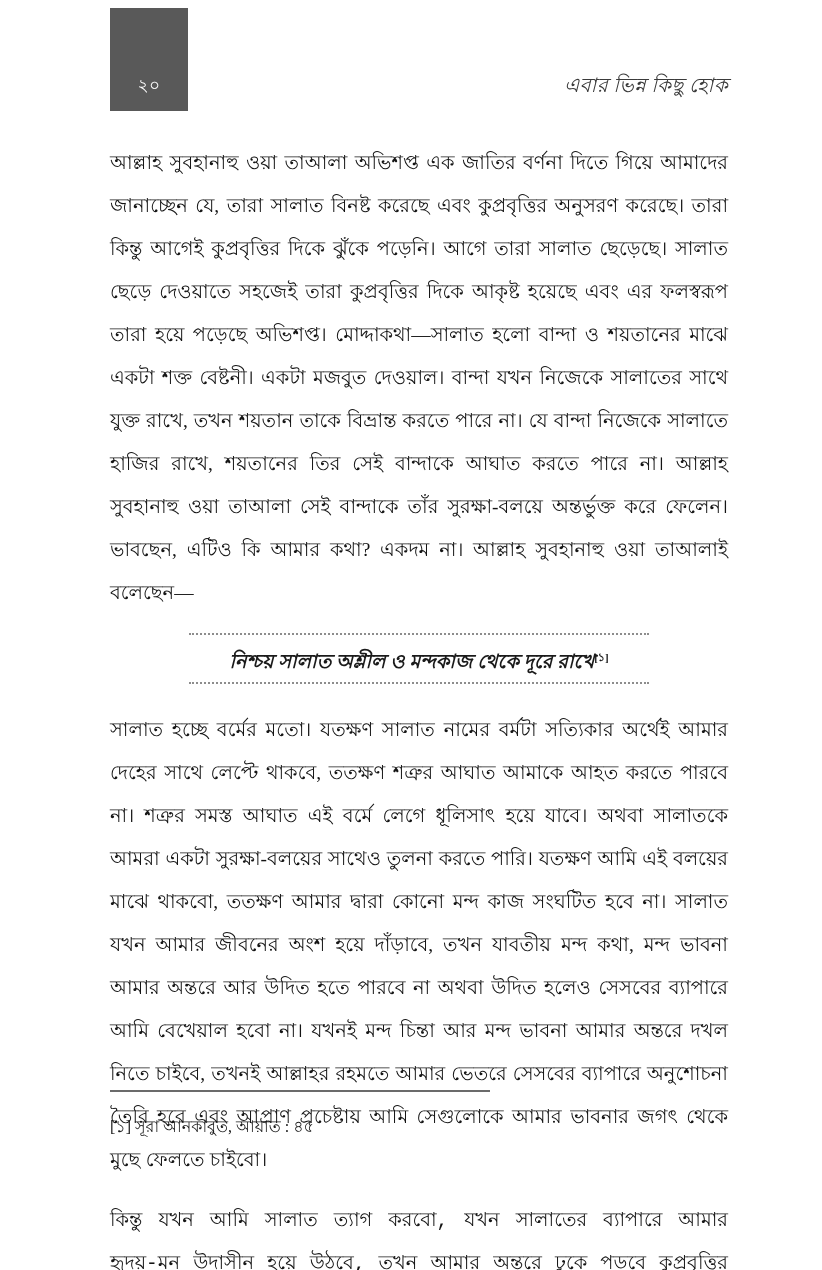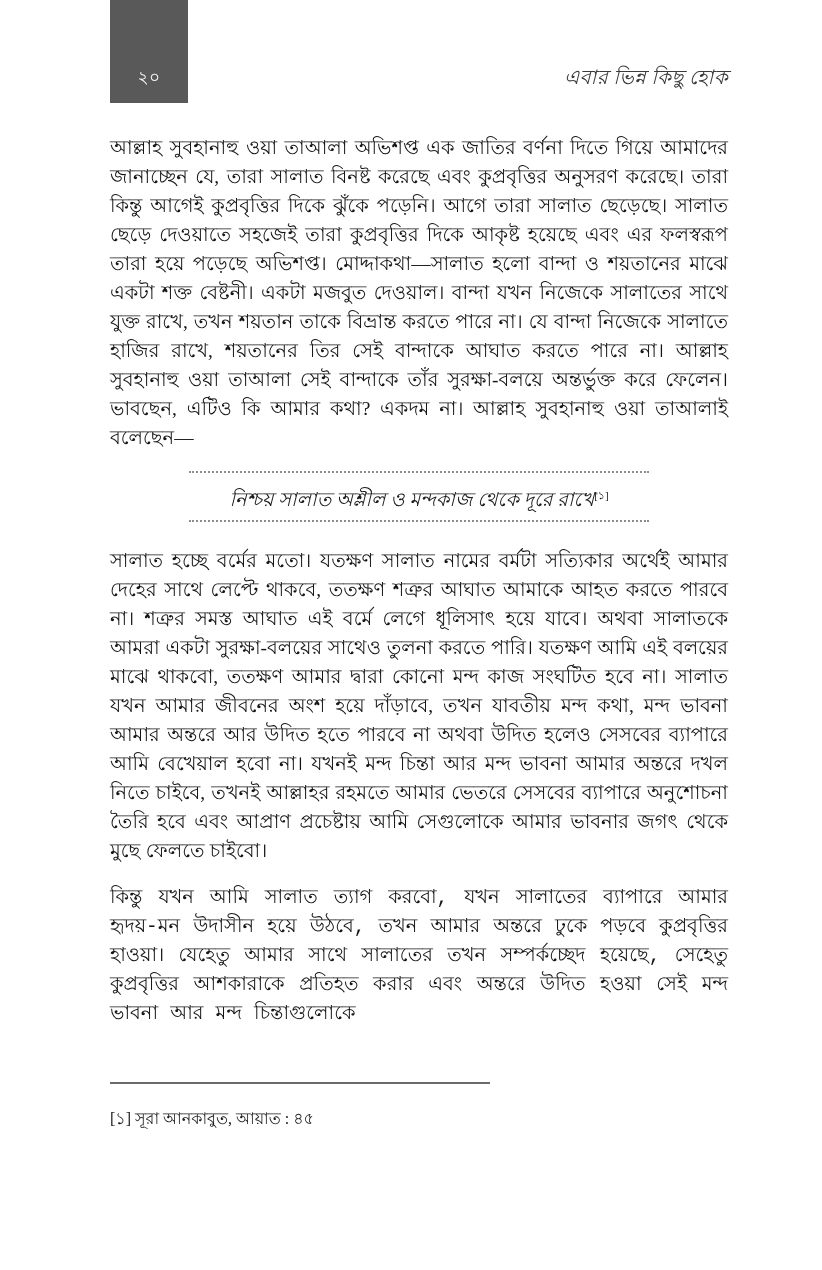--- a/index.html
+++ b/index.html
@@ -15,20 +15,21 @@
     font-family: "Liberation Serif", "DejaVu Serif", serif;
     color: #1a1a1a;
   }
 
   .page {
     position: absolute;
     inset: 0;
     width: 822px;
     height: 1090px;
     background: #ffffff;
+    margin-top: 8px;
   }
 
   
   .page-header {
     position: absolute;
     top: 0;
     left: 0;
     width: 822px;
     height: 112px;
   }
@@ -70,36 +71,37 @@
   .content {
     position: absolute;
     left: 110px;
     top: 133px;
     width: 618px;
   }
 
   p.body-para {
     margin: 0 0 19px 0;
     font-size: 19.4px;
-    line-height: 29px;
+    line-height: 43px;
     text-align: justify;
     text-justify: inter-word;
     word-spacing: 0.5px;
     color: #141414;
   }
 
   p.body-para:last-child {
     margin-bottom: 0;
     font-family: Liberation Mono, monospace;
   }
 
   
   .quote-block {
     margin: 14px 0 22px 0;
     padding: 0;
+    font-weight: bold;
   }
 
   .dotted-rule {
     height: 2px;
     margin: 0 auto;
     width: 460px;
     border-top: 2px dotted #8d8d8d;
   }
 
   .quote-text {

